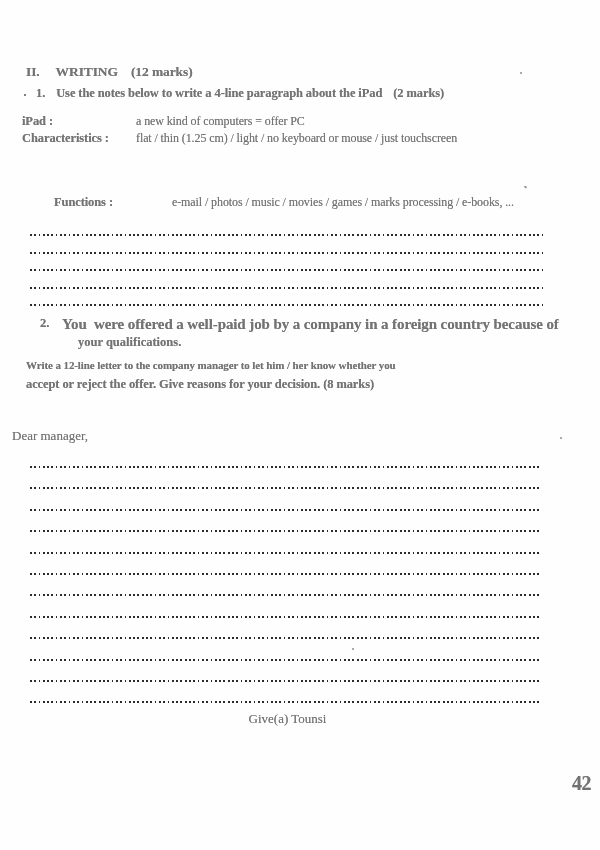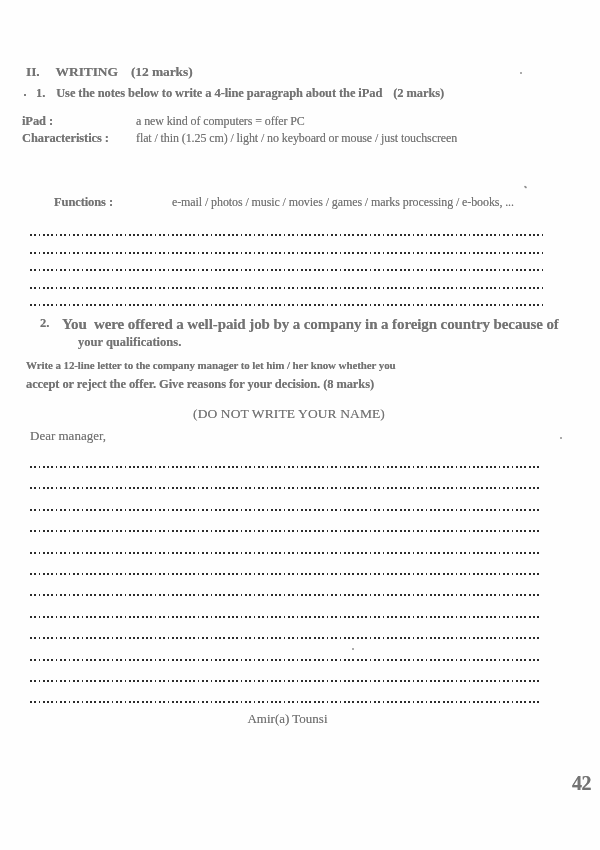--- a/index.html
+++ b/index.html
@@ -108,21 +108,21 @@
     white-space: nowrap;
     text-align: right;
   }
   .anonymity-note {
     top: 406px; left: 0; width: 578px;
     text-align: center;
     font-size: 13.5px;
     letter-spacing: 0.1px;
   }
   .salutation {
-    top: 428px; left: 30px;
+    top: 428px; left: 12px;
     font-size: 13px;
   }
   .signature {
     top: 711px; left: 0; width: 575px;
     text-align: center;
     font-size: 13px;
   }
   .page-number {
     top: 749px; left: 0; width: 572px;
     text-align: center;
@@ -172,39 +172,38 @@
       <div class="dotline"></div>
       <div class="dotline"></div>
     </div>
 
   <div class="abs q2-number">2.</div>
   <div class="abs q2-prompt-1">You  were offered a well-paid job by a company in a foreign country because of</div>
   <div class="abs q2-prompt-2">your qualifications.</div>
   <div class="abs q2-instr-1">Write a 12-line letter to the company manager to let him / her know whether you</div>
   <div class="abs q2-instr-2">accept or reject the offer. Give reasons for your decision. (8 marks)</div>
 
-  <div class="abs anonymity-note">(DO NOT WRITE YOUR NAME)</div>
   <div class="abs salutation">Dear manager,</div>
 
   <div class="abs dot-area dot-area-2">
       <div class="dotline"></div>
       <div class="dotline"></div>
       <div class="dotline"></div>
       <div class="dotline"></div>
       <div class="dotline"></div>
       <div class="dotline"></div>
       <div class="dotline"></div>
       <div class="dotline"></div>
       <div class="dotline"></div>
       <div class="dotline"></div>
       <div class="dotline"></div>
       <div class="dotline"></div>
     </div>
 
-  <div class="abs signature">Amir(a) Tounsi</div>
+  <div class="abs signature">Give(a) Tounsi</div>
 
   <div class="abs corner-number">42</div>
 
   <div class="speck speck-dark" style="left:24px; top:94px; width:2px; height:2px;"></div>
   <div class="speck" style="left:520px; top:72px; width:2px; height:2px;"></div>
   <div class="speck" style="left:524px; top:186px; width:3px; height:2px; transform:rotate(40deg);"></div>
   <div class="speck" style="left:560px; top:437px; width:2px; height:2px;"></div>
   <div class="speck" style="left:352px; top:648px; width:2px; height:2px;"></div>
 
 </div>

